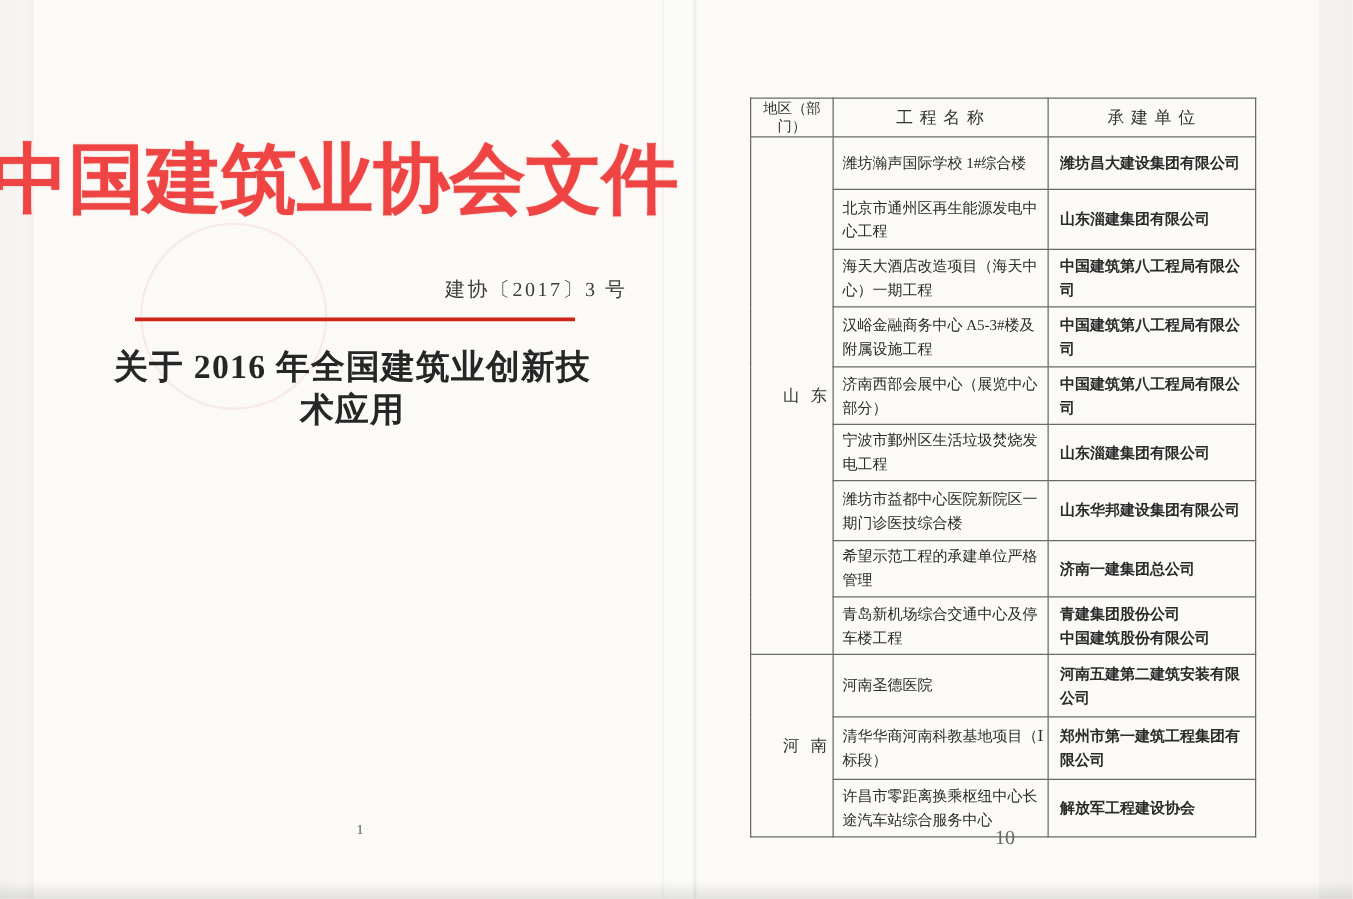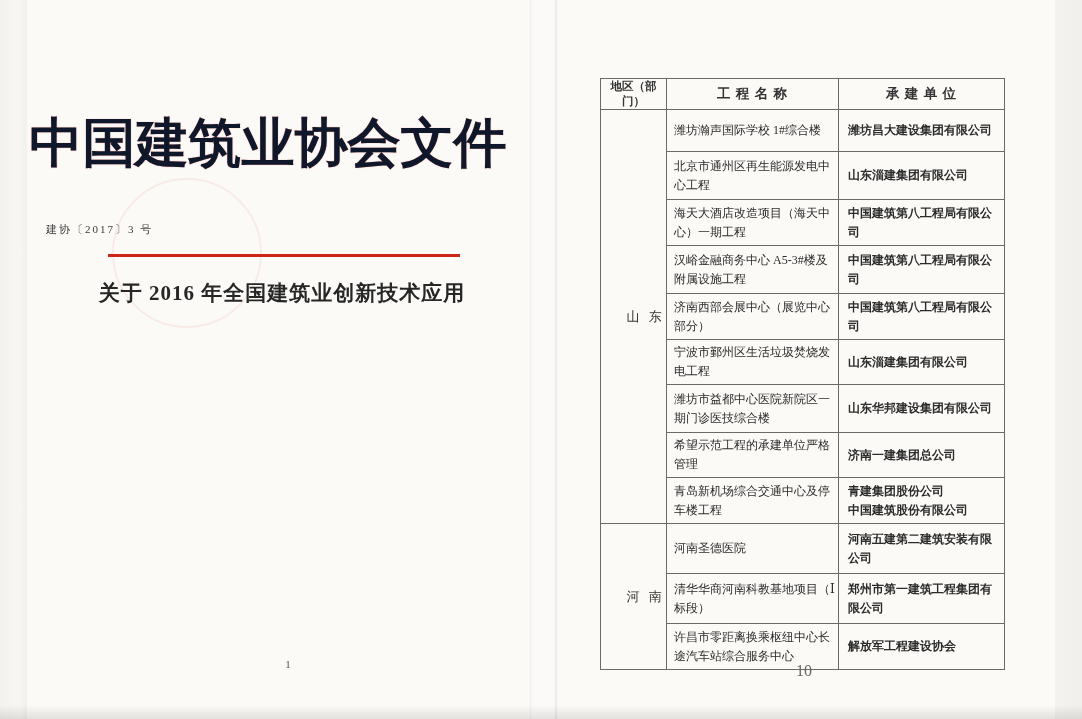--- a/index.html
+++ b/index.html
@@ -30,40 +30,40 @@
   .bottom-shade {
     position: absolute; left: 0; bottom: 0; width: 1082px; height: 14px;
     background: linear-gradient(180deg, rgba(0,0,0,0), rgba(0,0,0,0.10));
   }
 
   
   .banner {
     position: absolute; left: 62px; top: 96px; width: 412px; height: 96px;
     display: flex; align-items: center; justify-content: center;
     font-family: "Liberation Sans", "DejaVu Sans", sans-serif;
-    font-weight: 700; font-size: 53px; letter-spacing: 0px;
-    color: #0f172a;
+    font-weight: 700; font-size: 61px; letter-spacing: 0px;
+    color: #ef4444;
     text-shadow: 0 0 1px rgba(224,40,24,0.55);
     white-space: nowrap;
   }
   .seal-ghost {
     position: absolute; left: 112px; top: 178px; width: 150px; height: 150px;
     border: 2px solid rgba(226,108,96,0.10); border-radius: 50%;
   }
   .doc-number {
-    position: absolute; left: 46px; top: 222px; width: 440px;
-    text-align: left; font-size: 11px; color: #3c3c3c; letter-spacing: 2px;
+    position: absolute; left: 62px; top: 222px; width: 440px;
+    text-align: right; font-size: 16px; color: #3c3c3c; letter-spacing: 2px;
   }
   .red-divider {
     position: absolute; left: 108px; top: 254px; width: 352px; height: 3px;
     background: #cf2517;
   }
   .notice-title {
     position: absolute; left: 82px; top: 276px; width: 400px;
-    text-align: center; font-weight: 700; font-size: 21px; color: #262626;
+    text-align: center; font-weight: 700; font-size: 27px; color: #262626;
     line-height: 35px; letter-spacing: 1px;
   }
   .doc-body {
     position: absolute; left: 86px; top: 347px; width: 384px;
     font-size: 15px; color: #363636; line-height: 28.3px;
     text-align: justify; letter-spacing: 0.5px;
   }
   .doc-body .indent { text-indent: 2em; }
   .page-num-left {
     position: absolute; left: 278px; top: 658px; width: 20px;
@@ -80,21 +80,21 @@
     background: transparent;
   }
   .projects-table col.c-region { width: 66px; }
   .projects-table col.c-project { width: 172px; }
   .projects-table col.c-contractor { width: 166px; }
   .projects-table th, .projects-table td {
     border: 1px solid #6a6a66;
     vertical-align: middle;
   }
   .projects-table th {
-    font-weight: 700; font-size: 13.5px; text-align: center;
+    font-weight: 400; font-size: 13.5px; text-align: center;
     height: 26px; letter-spacing: 1px; color: #333;
   }
   .projects-table th.h-region { font-size: 11.5px; letter-spacing: 0; }
   .projects-table td.region-cell {
     text-align: center; font-size: 13px; letter-spacing: 3px; color: #333; padding-left: 24px;
   }
   .projects-table td.project-cell {
     padding: 3px 2px 3px 7px; line-height: 19px;
   }
   .projects-table td.contractor-cell {

